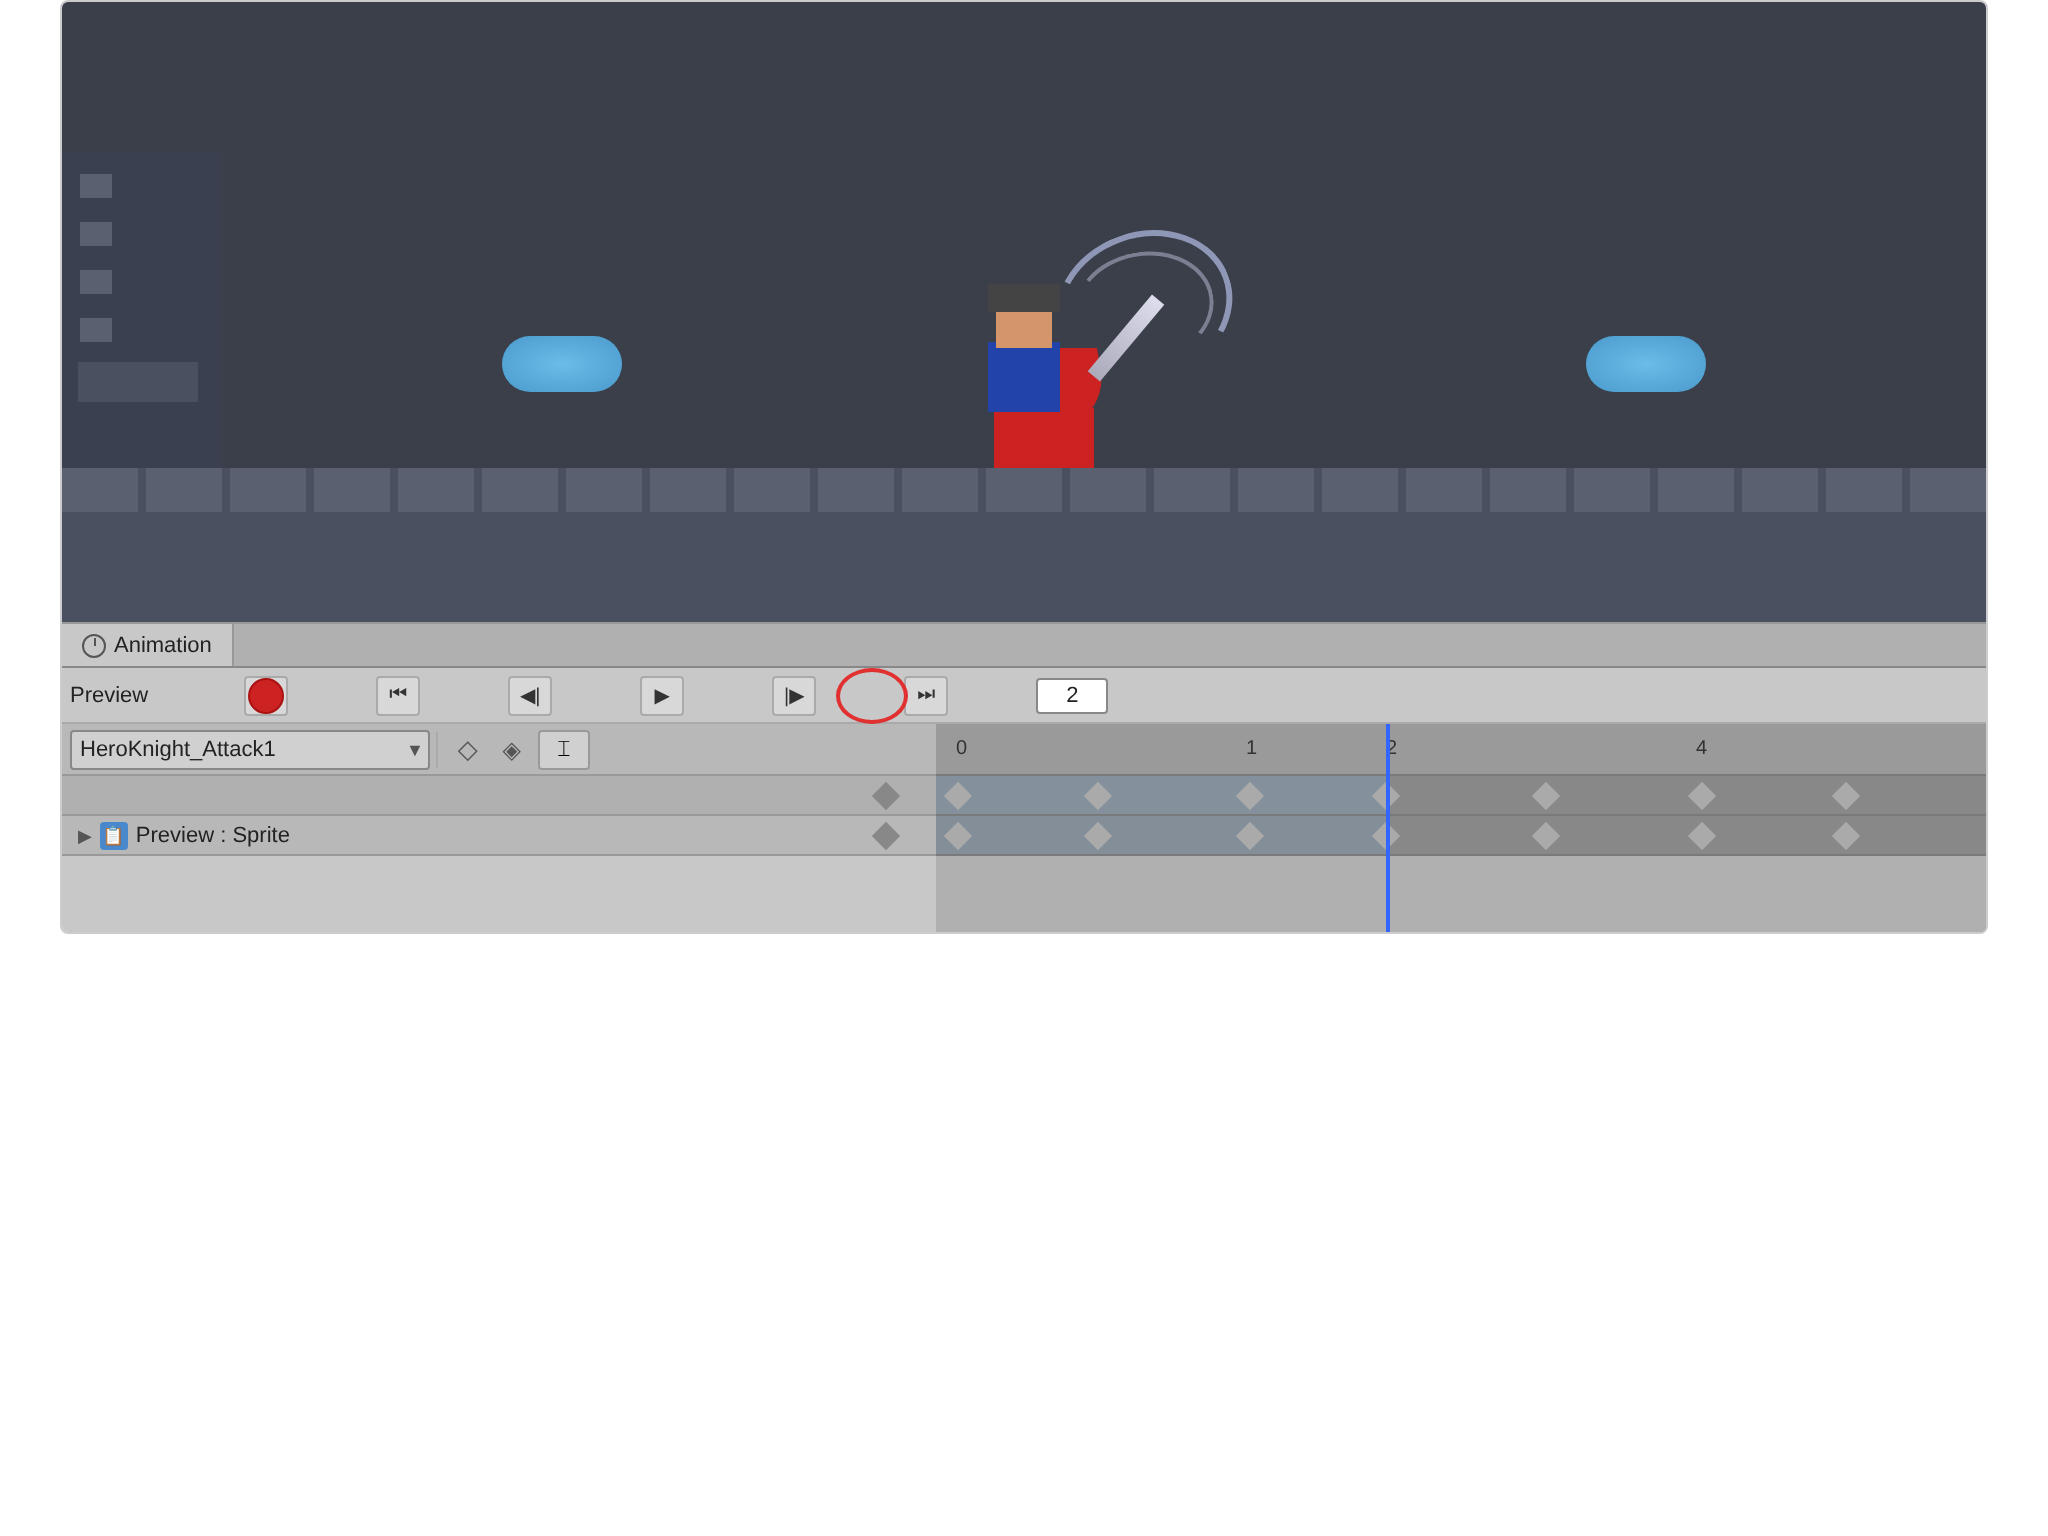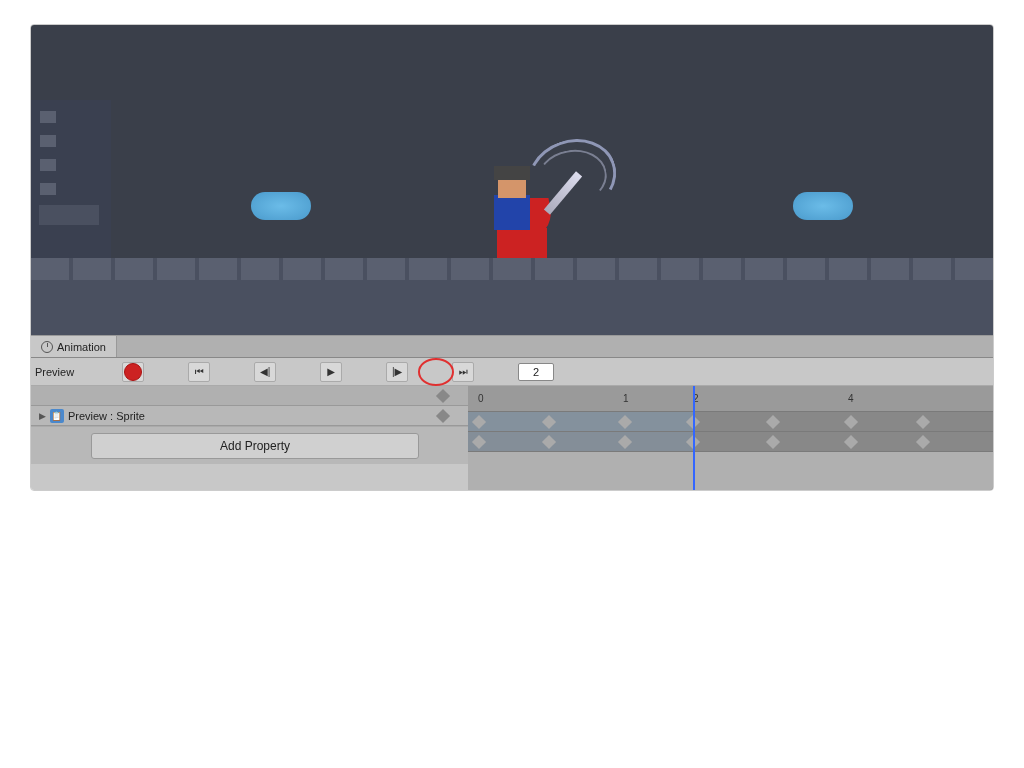--- a/index.html
+++ b/index.html
@@ -24,21 +24,20 @@
     .main-content {
       padding: 0 30px;
     }
 
     
     .unity-container {
       border: 1px solid #ccc;
       border-radius: 4px;
       overflow: hidden;
       width: 964px;
-      margin-top: 24px;
     }
 
     
     .game-viewport {
       width: 100%;
       height: 310px;
       background: #3a3f4a;
       position: relative;
       overflow: hidden;
     }
@@ -485,35 +484,48 @@
           <input class="timeline-input" type="text" value="2" style="">
 
           <div style="position:absolute;left:387px;top:0px;width:36px;height:28px;border:2.5px solid #e03030;border-radius:50%;pointer-events:none;"></div>
 
         </div>
 
         <div style="display:flex;">
 
           <div style="width:437px;flex-shrink:0;">
 
+            <div class="anim-name-row">
+              <select class="anim-name-select">
+                <option>HeroKnight_Attack1</option>
+              </select>
+              <span class="dropdown-arrow">▼</span>
+              <div class="separator-vertical"></div>
+
+              <div class="diamond-btn" title="previous keyframe">◇</div>
+              <div class="diamond-btn" title="add keyframe">
+                <span style="font-size:12px;">◈</span>
+              </div>
+
+              <div class="add-keyframe-btn" style="display:flex;align-items:center;gap:1px;">
+                <span style="font-size:11px;">⌶</span>
+              </div>
+            </div>
 
             <div style="height:20px;background:#b0b0b0;border-bottom:1px solid #999;display:flex;align-items:center;padding-left:8px;">
               <div style="width:10px;height:10px;background:#888;transform:rotate(45deg);margin-left:auto;margin-right:20px;"></div>
             </div>
 
             <div class="track-label-row">
               <span class="track-expand-arrow">▶</span>
               <div class="track-sprite-icon" style="font-size:9px;background:#4a88cc;">📋</div>
               <span>Preview : Sprite</span>
               <div style="margin-left:auto;margin-right:20px;width:10px;height:10px;background:#888;transform:rotate(45deg);"></div>
             </div>
 
-            <div class="add-property-row">
-              <button class="add-property-btn">Add Property</button>
-            </div>
 
           </div>
 
           <div style="flex:1;background:#888;position:relative;overflow:hidden;">
 
             <div style="position:absolute;top:0;left:225px;width:2px;height:100%;background:#3366ff;z-index:10;"></div>
 
             <div style="height:26px;background:#9a9a9a;border-bottom:1px solid #7a7a7a;position:relative;display:flex;align-items:center;">
               <span style="position:absolute;left:10px;font-size:10px;color:#333;">0</span>
               <span style="position:absolute;left:155px;font-size:10px;color:#333;">1</span>

